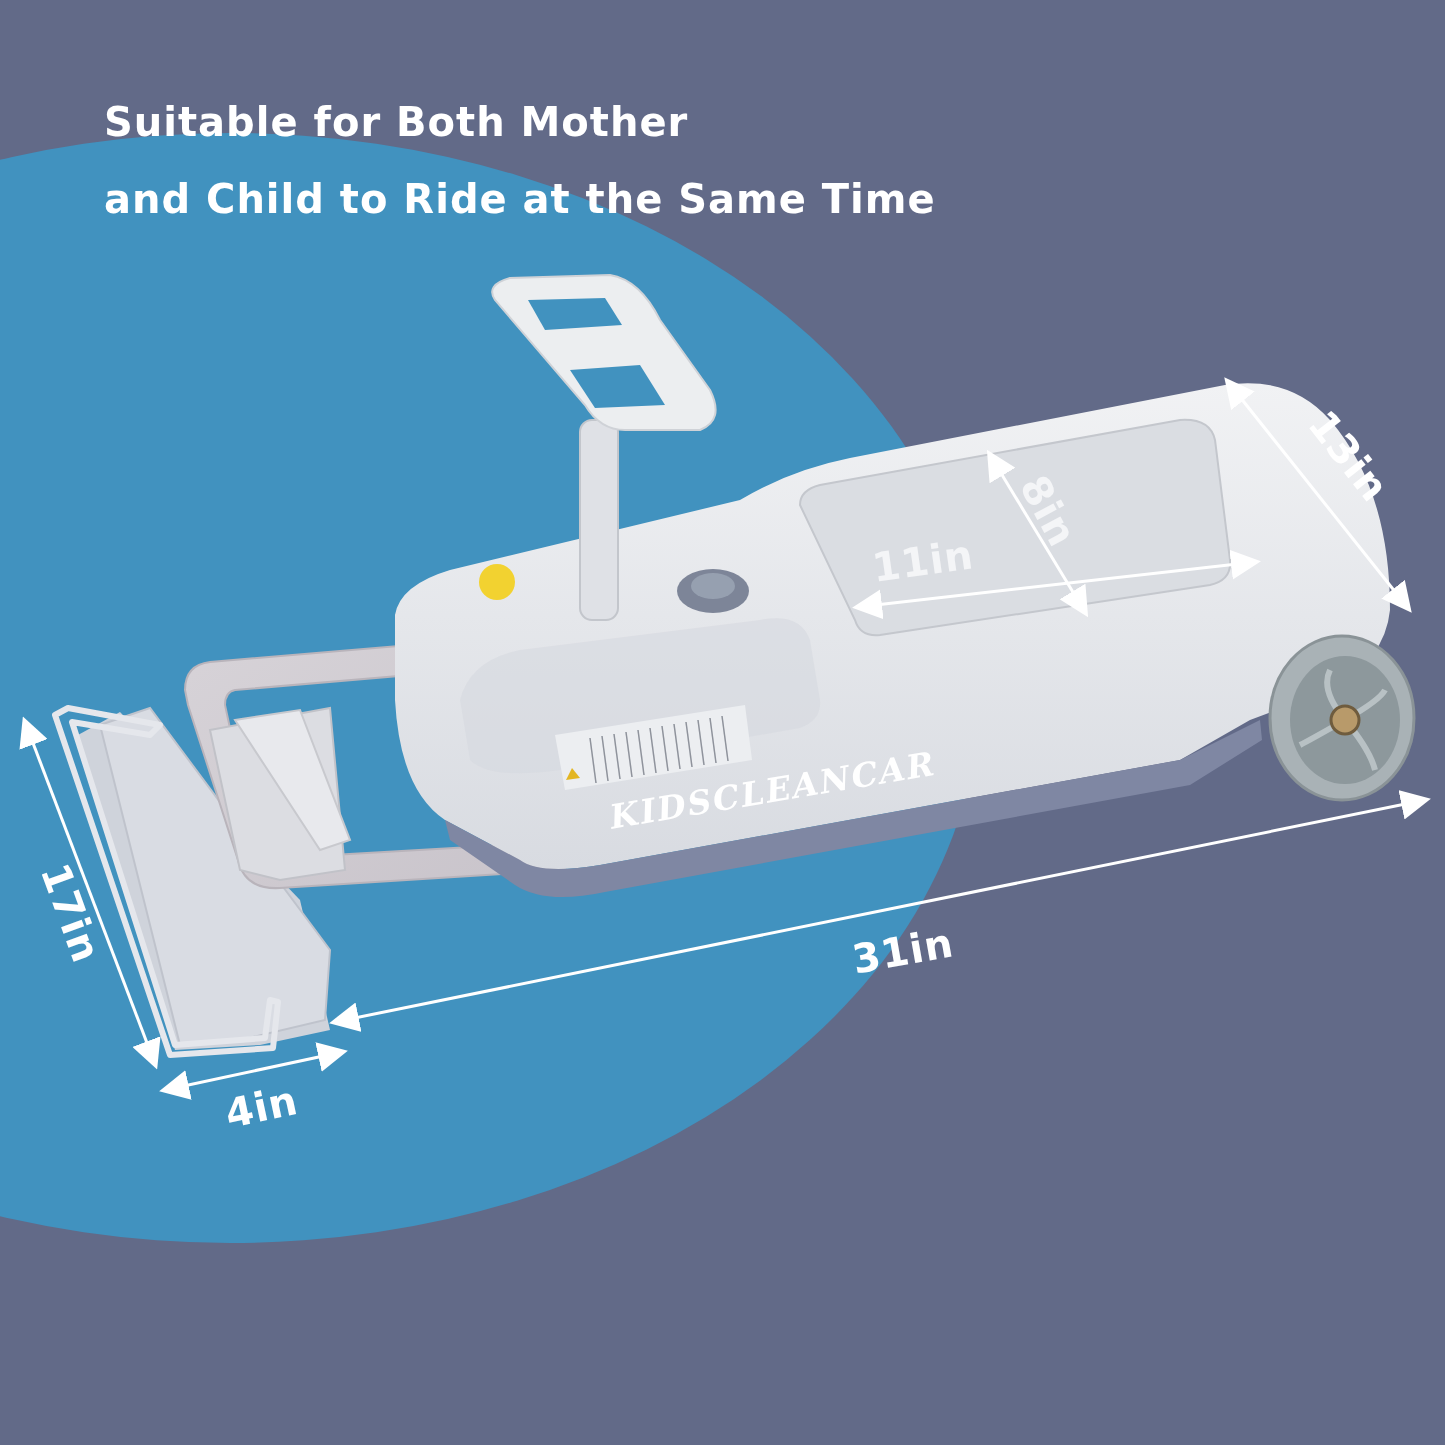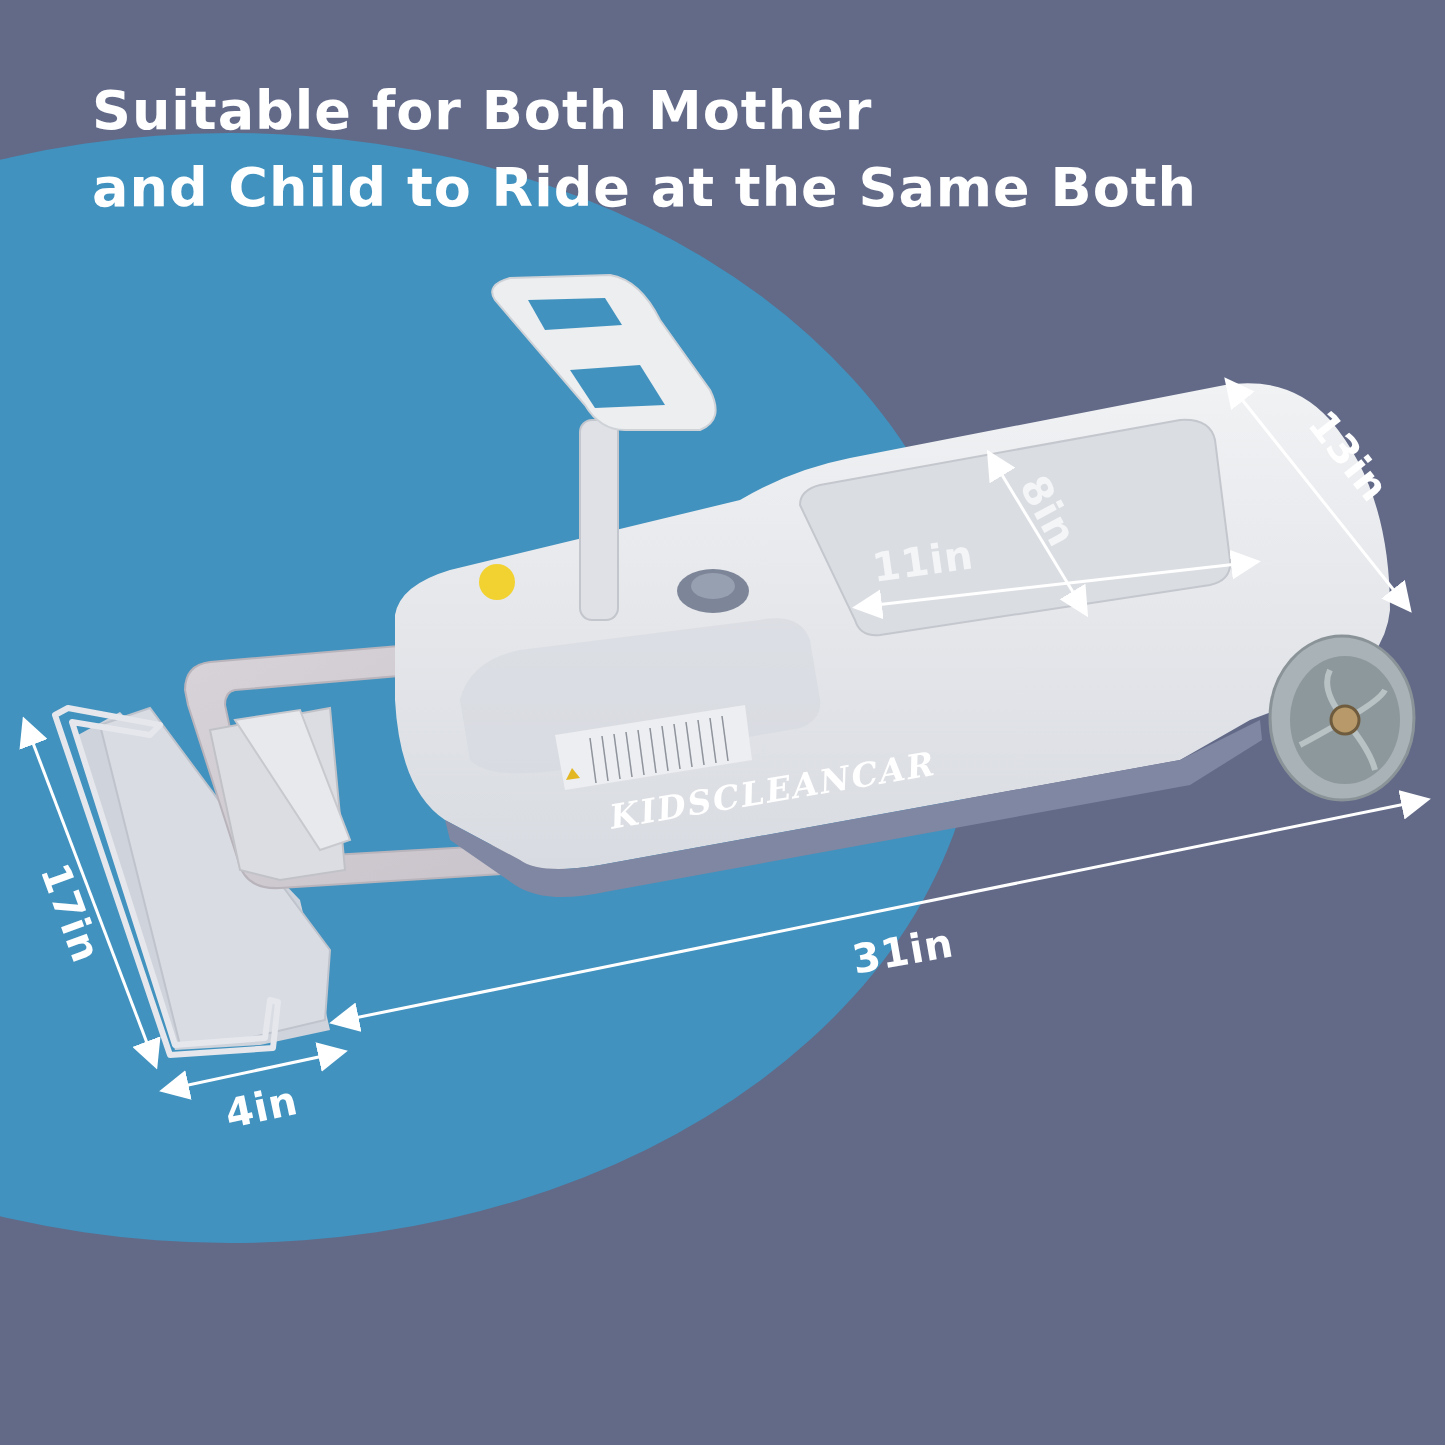--- a/index.html
+++ b/index.html
@@ -26,24 +26,24 @@
       height: 1110px;
       border-radius: 50%;
       background: #4192bf;
     }
     .headline {
       position: absolute;
       left: 92px;
       top: 72px;
       color: #ffffff;
       font-weight: bold;
-      font-size: 54px;
+      font-size: 40px;
       line-height: 77px;
       letter-spacing: 1px;
-      margin: 0;
+      margin: 12px;
     }
     .headline span { display: block; white-space: nowrap; }
     svg.product {
       position: absolute;
       left: 0;
       top: 0;
       width: 1445px;
       height: 1445px;
     }
     .dim {
@@ -71,21 +71,21 @@
     }
   </style>
 </head>
 <body>
 
 <div class="canvas">
   <div class="blue-circle"></div>
 
   <h1 class="headline">
     <span>Suitable for Both Mother</span>
-    <span>and Child to Ride at the Same Both</span>
+    <span>and Child to Ride at the Same Time</span>
   </h1>
 
   <svg class="product" viewBox="0 0 1445 1445">
     <defs>
       <linearGradient id="bodyGrad" x1="0" y1="0" x2="0" y2="1">
         <stop offset="0" stop-color="#f1f2f4"></stop>
         <stop offset="1" stop-color="#d8dbe1"></stop>
       </linearGradient>
       <linearGradient id="frameGrad" x1="0" y1="0" x2="1" y2="1">
         <stop offset="0" stop-color="#d7d3d8"></stop>

